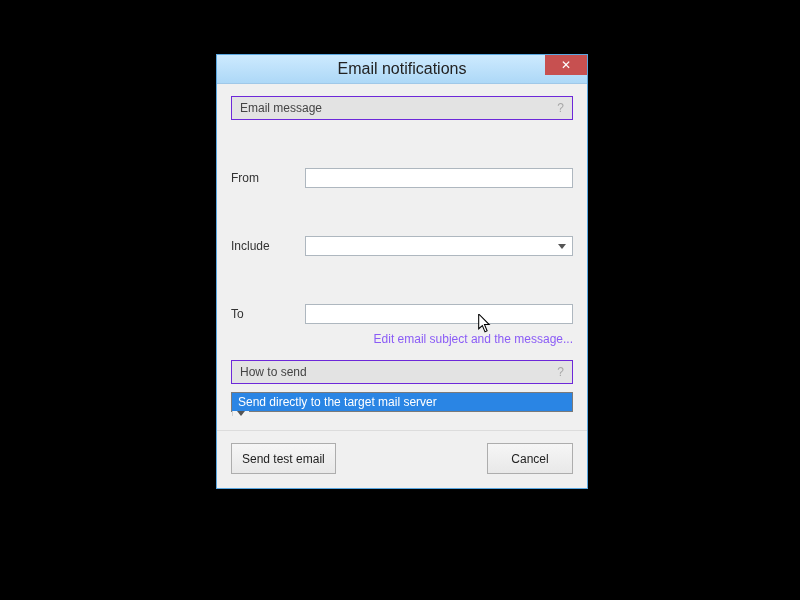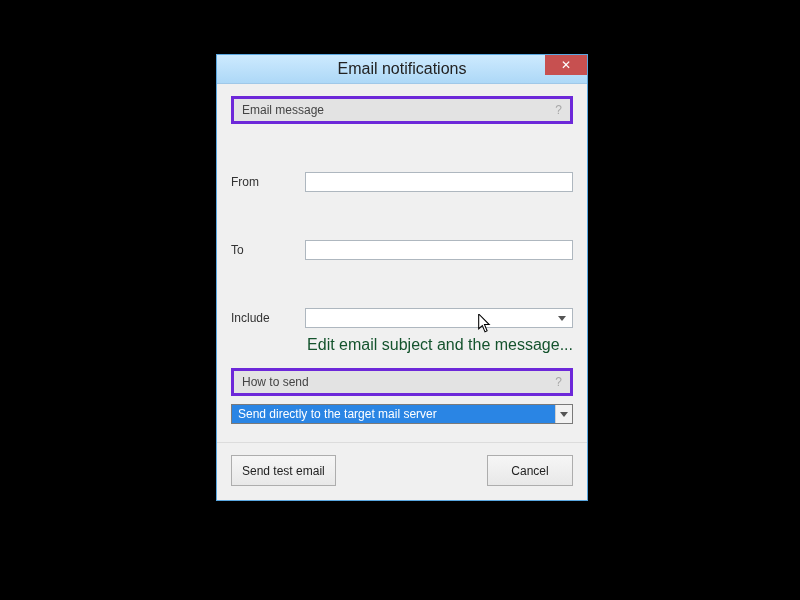--- a/index.html
+++ b/index.html
@@ -43,21 +43,21 @@
     font-size:12px;
     line-height:1;
     cursor:default;
   }
   .client{
     padding:12px 14px 14px 14px;
     background:#f0f0f0;
   }
   .section-header{
     background:#e3e3e3;
-    border:3px solid #6d28d9;
+    border:1px solid #6d28d9;
     padding:4px 8px;
     font-size:12px;
     color:#444;
     display:flex;
     align-items:center;
     justify-content:space-between;
     margin-bottom:8px;
   }
   .section-header .help{
     color:#a8a8a8;
@@ -104,34 +104,35 @@
     width:0;height:0;
     border-left:4px solid transparent;
     border-right:4px solid transparent;
     border-top:5px solid #555;
   }
   .link-row{
     text-align:right;
     margin:4px 0 14px 0;
   }
   .link{
-    color:#14532d;
-    font-size:16px;
+    color:#8b5cf6;
+    font-size:12px;
     cursor:pointer;
   }
   .send-combo{
     height:20px;
     border:1px solid #7a7a7a;
     background:#f97316;
     box-sizing:border-box;
     position:relative;
     display:flex;
     align-items:stretch;
     font-size:12px;
     margin-bottom:4px;
+    flex-direction:column;
   }
   .send-combo .selected{
     flex:1;
     background:#2a85e4;
     color:#fff;
     padding:2px 6px;
     display:flex;align-items:center;
     white-space:nowrap;
   }
   .send-combo .chevron{
@@ -198,29 +199,29 @@
       <span>Email message</span>
       <span class="help">?</span>
     </div>
 
     <div class="form-row">
       <span class="label">From</span>
       <input class="text-input" type="text" value="" style="">
     </div>
 
     <div class="form-row">
-      <span class="label">To</span>
-      <input class="text-input" type="text" value="" style="">
-    </div>
-
-    <div class="form-row">
       <span class="label">Include</span>
       <div class="combo">
         <span></span>
       </div>
+    </div>
+
+    <div class="form-row">
+      <span class="label">To</span>
+      <input class="text-input" type="text" value="" style="">
     </div>
 
     <div class="link-row">
       <span class="link">Edit email subject and the message...</span>
     </div>
 
     <div class="section-header">
       <span>How to send</span>
       <span class="help">?</span>
     </div>

